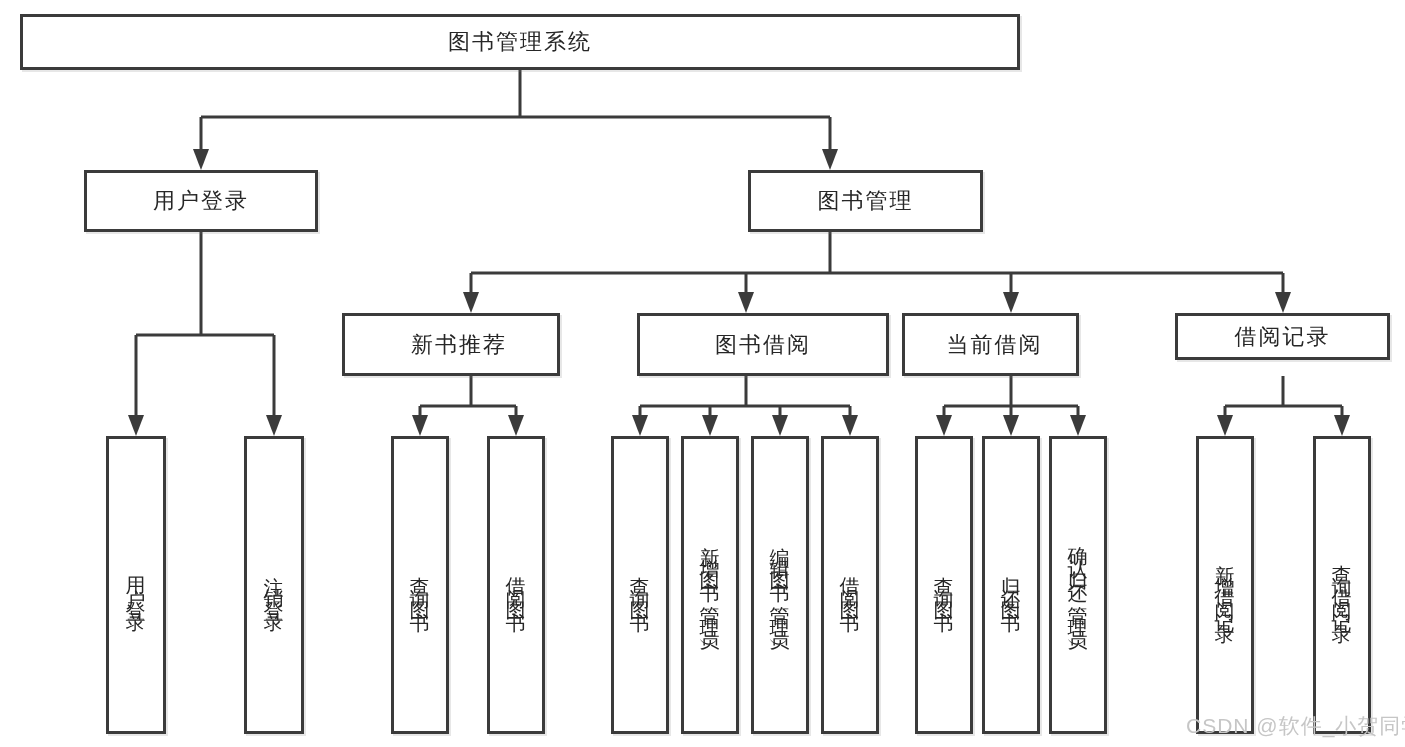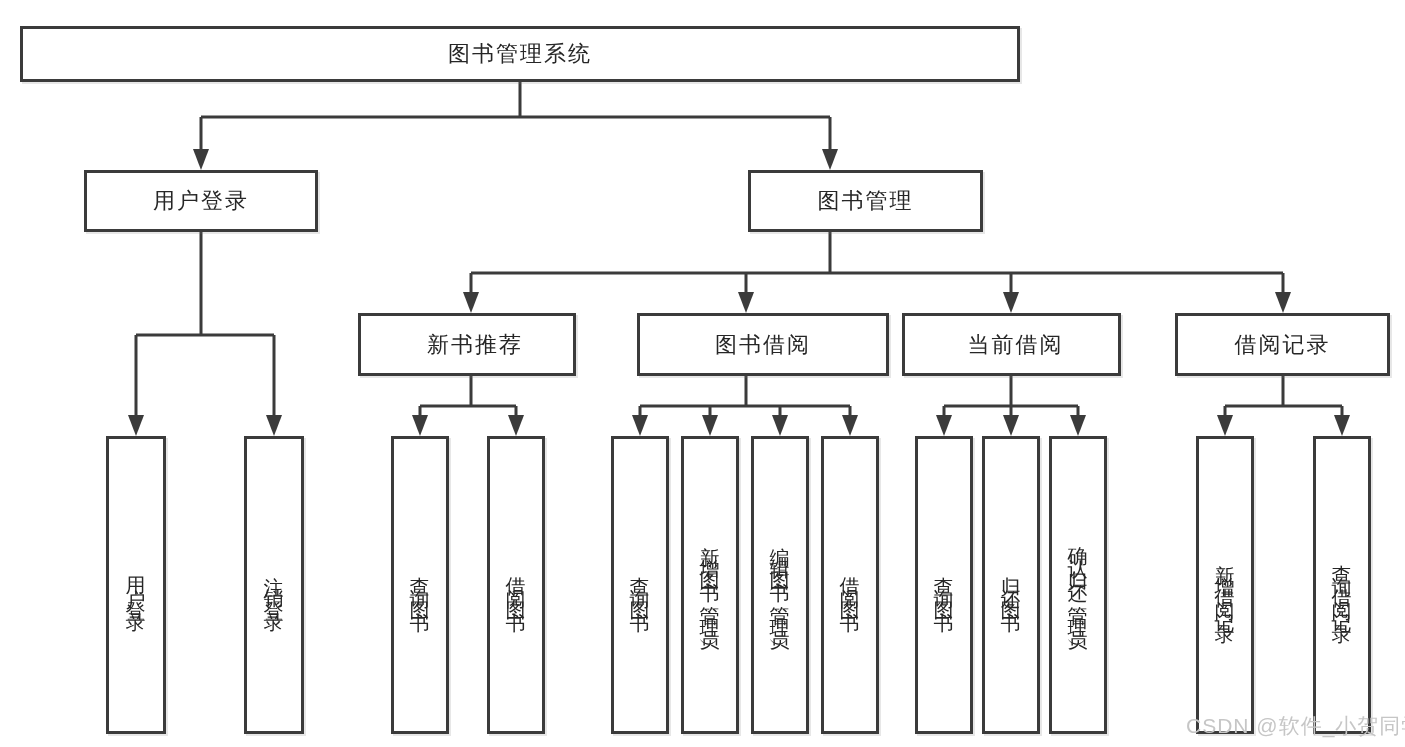--- a/index.html
+++ b/index.html
@@ -91,29 +91,29 @@
       <polygon class="arrow" points="1011,436 1003,415 1019,415"></polygon>
       <polygon class="arrow" points="1078,436 1070,415 1086,415"></polygon>
     </g>
     <g>
       <path class="wire" d="M1283 376 V406 M1225 406 H1342 M1225 406 V418 M1342 406 V418"></path>
       <polygon class="arrow" points="1225,436 1217,415 1233,415"></polygon>
       <polygon class="arrow" points="1342,436 1334,415 1350,415"></polygon>
     </g>
   </svg>
 
-  <div class="node" style="left:20px;top:14px;width:1000px;height:56px;margin-top:12px;">图书管理系统</div>
+  <div class="node" style="left:20px;top:14px;width:1000px;height:56px;">图书管理系统</div>
 
   <div class="node" style="left:84px;top:170px;width:234px;height:62px;">用户登录</div>
   <div class="node" style="left:748px;top:170px;width:235px;height:62px;">图书管理</div>
 
-  <div class="node" style="left:358px;top:313px;width:218px;height:63px;padding-left:16px;">新书推荐</div>
+  <div class="node" style="left:342px;top:313px;width:218px;height:63px;padding-left:16px;">新书推荐</div>
   <div class="node" style="left:637px;top:313px;width:252px;height:63px;">图书借阅</div>
-  <div class="node" style="left:902px;top:313px;width:219px;height:63px;padding-left:8px;">当前借阅</div>
-  <div class="node" style="left:1175px;top:313px;width:215px;height:63px;">借阅记录</div>
+  <div class="node" style="left:902px;top:313px;width:177px;height:63px;padding-left:8px;">当前借阅</div>
+  <div class="node" style="left:1175px;top:313px;width:215px;height:47px;">借阅记录</div>
 
   <div class="node vnode" style="left:106px;top:436px;width:60px;height:298px;">用户登录</div>
   <div class="node vnode" style="left:244px;top:436px;width:60px;height:298px;">注销登录</div>
 
   <div class="node vnode" style="left:391px;top:436px;width:58px;height:298px;">查询图书</div>
   <div class="node vnode" style="left:487px;top:436px;width:58px;height:298px;">借阅图书</div>
 
   <div class="node vnode" style="left:611px;top:436px;width:58px;height:298px;">查询图书</div>
   <div class="node vnode" style="left:681px;top:436px;width:58px;height:298px;">新增图书（管理员）</div>
   <div class="node vnode" style="left:751px;top:436px;width:58px;height:298px;">编辑图书（管理员）</div>

